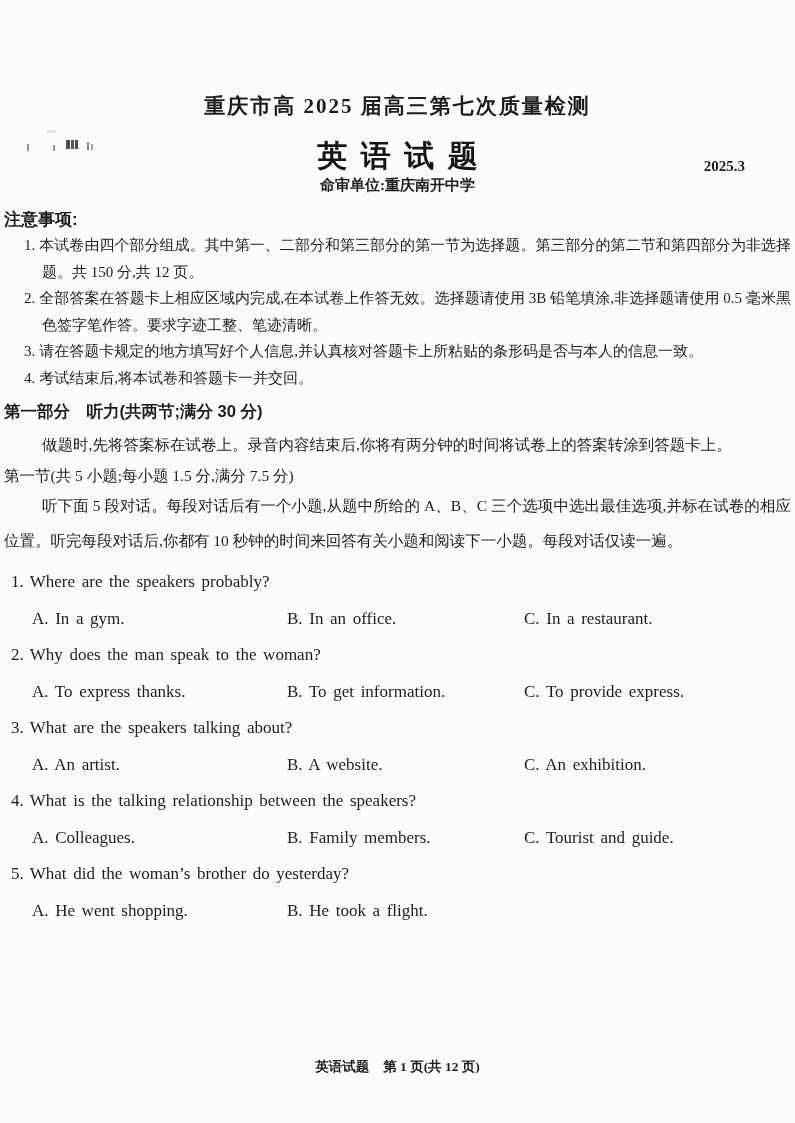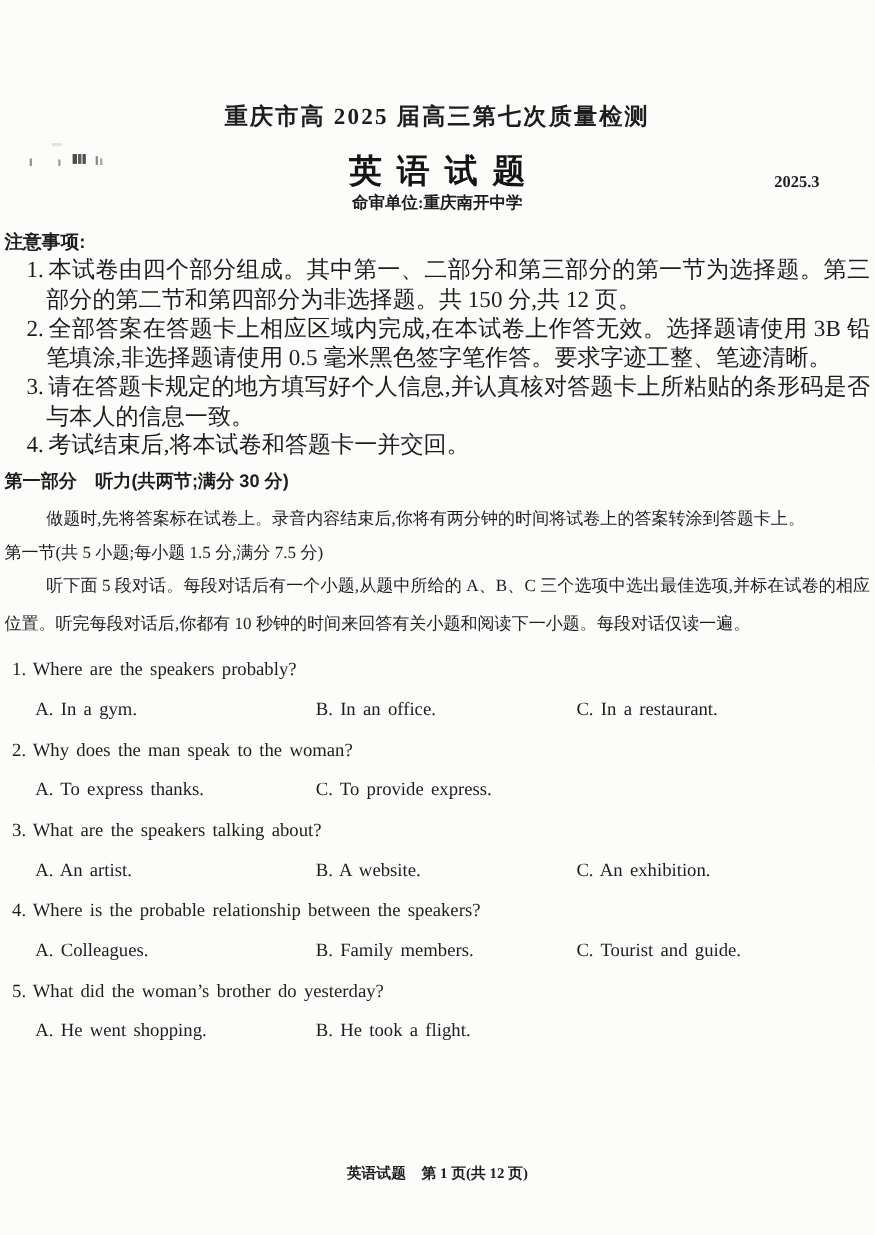--- a/index.html
+++ b/index.html
@@ -50,21 +50,21 @@
   }
 
   .notice-heading {
     margin-top: 12px;
     font-family: "Liberation Sans", "DejaVu Sans", sans-serif;
     font-size: 17px;
     font-weight: bold;
     line-height: 24px;
   }
   .notice-list {
-    font-size: 21px;
+    font-size: 15px;
     line-height: 26.5px;
     text-align: justify;
   }
   .notice-item {
     padding-left: 38px;
     text-indent: -18px;
   }
   .notice-item .num { margin-right: 4px; }
 
   .part-heading {
@@ -172,35 +172,36 @@
           <span class="opt-a">A. In a gym.</span>
           <span class="opt-b">B. In an office.</span>
           <span class="opt-c">C. In a restaurant.</span>
         </div>
       </div>
 
       <div class="question">
         <div class="q-line"><span class="q-num">2.</span><span>Why does the man speak to the woman?</span></div>
         <div class="options">
           <span class="opt-a">A. To express thanks.</span>
+          <span class="opt-b">B. To get information.</span>
           <span class="opt-c">C. To provide express.</span>
         </div>
       </div>
 
       <div class="question">
         <div class="q-line"><span class="q-num">3.</span><span>What are the speakers talking about?</span></div>
         <div class="options">
           <span class="opt-a">A. An artist.</span>
           <span class="opt-b">B. A website.</span>
           <span class="opt-c">C. An exhibition.</span>
         </div>
       </div>
 
       <div class="question">
-        <div class="q-line"><span class="q-num">4.</span><span>Where is the probable relationship between the speakers?</span></div>
+        <div class="q-line"><span class="q-num">4.</span><span>What is the talking relationship between the speakers?</span></div>
         <div class="options">
           <span class="opt-a">A. Colleagues.</span>
           <span class="opt-b">B. Family members.</span>
           <span class="opt-c">C. Tourist and guide.</span>
         </div>
       </div>
 
       <div class="question">
         <div class="q-line"><span class="q-num">5.</span><span>What did the woman’s brother do yesterday?</span></div>
         <div class="options">

